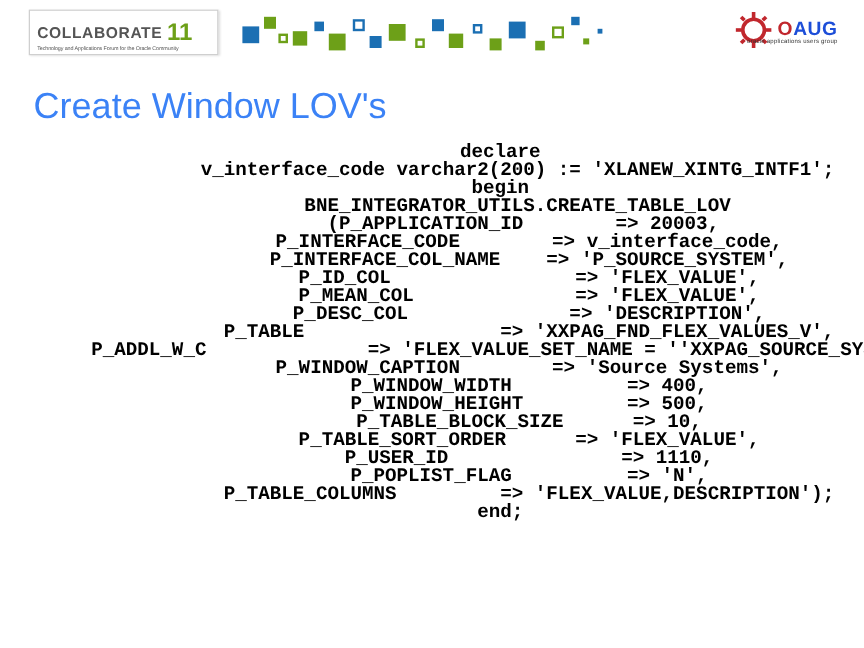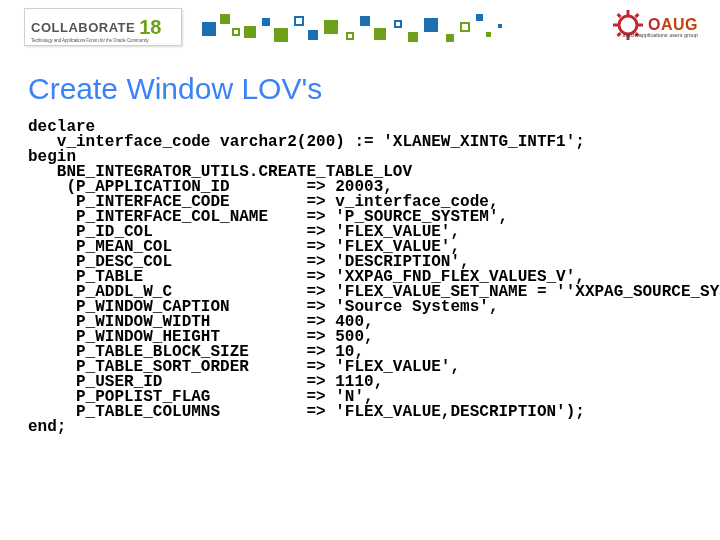--- a/index.html
+++ b/index.html
@@ -9,20 +9,21 @@
     height: 540px;
     background: #ffffff;
     font-family: Arial, Helvetica, sans-serif;
     overflow: hidden;
   }
   .slide {
     position: relative;
     width: 720px;
     height: 540px;
     box-sizing: border-box;
+    text-align: center;
   }
   .header {
     position: relative;
     width: 100%;
     height: 58px;
   }
   .logo-left {
     position: absolute;
     left: 24px;
     top: 8px;
@@ -82,21 +83,21 @@
     position: relative;
   }
   .oaug-text {
     margin-left: 5px;
     font-family: "Arial Black", Arial, sans-serif;
     font-weight: 900;
     font-size: 16px;
     letter-spacing: 0.5px;
   }
   .oaug-text .red { color: #c1272d; }
-  .oaug-text .blk { color: #c2410c; }
+  .oaug-text .blk { color: #1d4ed8; }
   .oaug-sub {
     position: absolute;
     right: 22px;
     top: 32px;
     font-size: 5px;
     color: #333;
     letter-spacing: 0.2px;
   }
   .title {
     position: absolute;
@@ -122,21 +123,21 @@
 </head>
 <body>
 
 <div class="slide">
 
   <div class="header">
     <div class="logo-left">
       <span class="collab">
         <span>COLLABORATE</span>
       </span>
-      <span class="eleven">18</span>
+      <span class="eleven">11</span>
       <span class="tag">Technology and Applications Forum for the Oracle Community</span>
     </div>
 
     <div class="squares" id="squares">
         <div class="sq" style="left: 0px; top: 12px; width: 14px; height: 14px; background: rgb(27, 111, 179);"></div>
         <div class="sq" style="left: 18px; top: 4px; width: 10px; height: 10px; background: rgb(109, 160, 24);"></div>
         <div class="sq" style="left: 30px; top: 18px; width: 8px; height: 8px; background: transparent; border: 2px solid rgb(109, 160, 24);"></div>
         <div class="sq" style="left: 42px; top: 16px; width: 12px; height: 12px; background: rgb(109, 160, 24);"></div>
         <div class="sq" style="left: 60px; top: 8px; width: 8px; height: 8px; background: rgb(27, 111, 179);"></div>
         <div class="sq" style="left: 72px; top: 18px; width: 14px; height: 14px; background: rgb(109, 160, 24);"></div>

